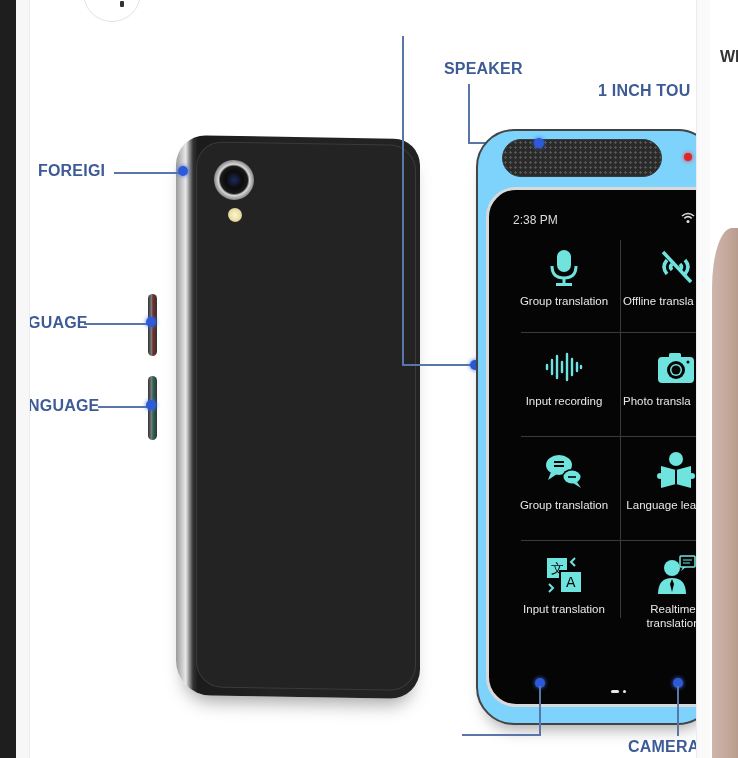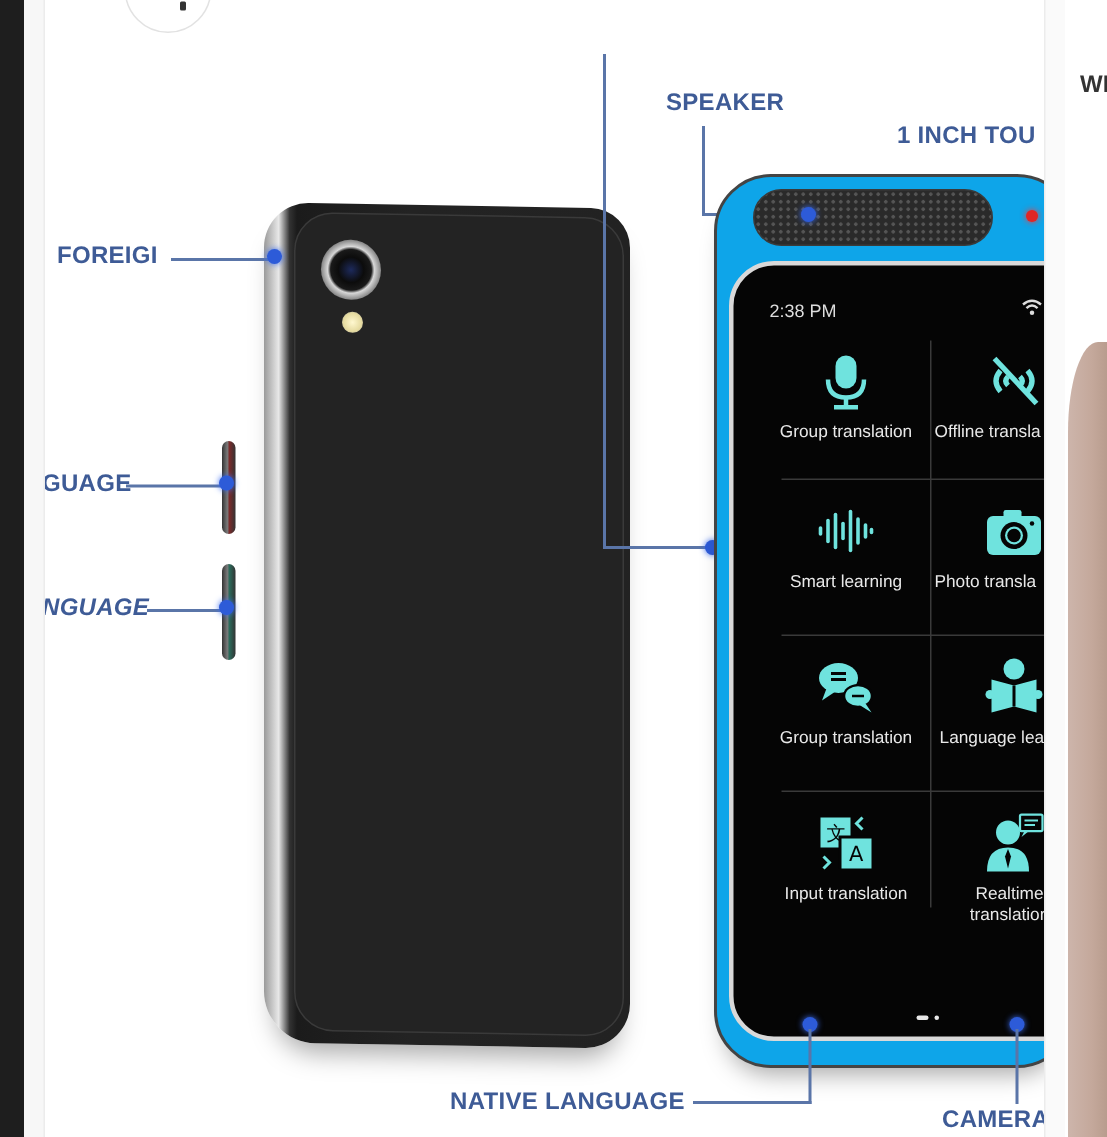--- a/index.html
+++ b/index.html
@@ -24,21 +24,21 @@
   .dot { position: absolute; width: 10px; height: 10px; border-radius: 50%; background: #2d5bd8; box-shadow: 0 0 4px #3a6cf0; }
 
   
   .back-phone { position: absolute; left: 146px; top: 137px; width: 244px; height: 560px; border-radius: 30px 26px 30px 34px; background: linear-gradient(90deg, #9a9a9a 0%, #e8e8e8 4%, #333 7%, #1b1b1b 9%, #232323 40%, #222 100%); box-shadow: 0 14px 18px -8px rgba(0,0,0,0.35); transform: skewY(1deg); }
   .back-phone .face { position: absolute; left: 20px; top: 6px; right: 4px; bottom: 8px; border-radius: 26px; background: #232323; border: 1px solid #3a3a3a; }
   .back-phone .cam { position: absolute; left: 38px; top: 24px; width: 40px; height: 40px; border-radius: 50%; background: radial-gradient(circle, #1d2a5c 0%, #0c0c0c 30%, #1a1a1a 48%, #d8d8d8 55%, #888 70%, #eee 80%, #333 100%); }
   .back-phone .flash { position: absolute; left: 52px; top: 72px; width: 14px; height: 14px; border-radius: 50%; background: radial-gradient(circle, #fff8d0 0%, #e6dba0 60%, #999 100%); }
   .side-btn { position: absolute; width: 9px; border-radius: 5px; background: linear-gradient(90deg, #333, #7a7a7a, #333); }
 
   
-  .front-phone { position: absolute; left: 476px; top: 116px; width: 240px; height: 596px; border-radius: 38px; background: #0ea5e9; border: 2px solid #444; box-shadow: 0 12px 16px -8px rgba(0,0,0,0.35); }
+  .front-phone { position: absolute; left: 476px; top: 129px; width: 240px; height: 596px; border-radius: 38px; background: #7dd3fc; border: 2px solid #444; box-shadow: 0 12px 16px -8px rgba(0,0,0,0.35); }
   .speaker { position: absolute; left: 24px; top: 8px; width: 160px; height: 38px; border-radius: 20px; background: radial-gradient(#555 1px, transparent 1.2px) 0 0 / 5px 5px, #2a2a2a; border: 1px solid #3a3a3a; }
   .red-led { position: absolute; left: 206px; top: 22px; width: 8px; height: 8px; border-radius: 50%; background: #e02525; box-shadow: 0 0 4px #ff3333; }
   .screen-frame { position: absolute; left: 8px; top: 56px; width: 240px; height: 520px; border-radius: 30px; border: 3px solid #d9d9d9; background: #050505; overflow: hidden; }
   .screen { position: absolute; left: 6px; top: 0; width: 240px; height: 520px; color: #e6e6e6; }
   .status-time { position: absolute; left: 18px; top: 23px; font-size: 12px; color: #ddd; }
   .wifi-icon { position: absolute; left: 186px; top: 22px; width: 14px; height: 12px; }
   .grid { position: absolute; left: 14px; top: 46px; width: 240px; }
   .tile { position: absolute; width: 110px; height: 102px; text-align: center; }
   .tile .ico { position: absolute; left: 34px; top: 10px; width: 42px; height: 42px; }
   .tile .txt { position: absolute; left: -6px; top: 58px; width: 122px; font-size: 11.5px; line-height: 14px; color: #e8e8e8; }
@@ -67,21 +67,21 @@
   <div class="side-btn" style="left:118px;top:376px;height:64px;background:linear-gradient(90deg,#333,#7a7a7a 40%,#2a6a5a 55%,#333);"></div>
 
   <div class="label" style="left:8px;top:162px;">FOREIGI</div>
   <div class="line" style="left:84px;top:172px;width:70px;height:2px;"></div>
   <div class="dot" style="left:148px;top:166px;"></div>
 
   <div class="label" style="left:-2px;top:314px;">GUAGE</div>
   <div class="line" style="left:54px;top:323px;width:68px;height:2px;"></div>
   <div class="dot" style="left:116px;top:317px;"></div>
 
-  <div class="label" style="left:-2px;top:397px;font-style:italic;">NGUAGE</div>
+  <div class="label" style="left:-2px;top:397px;">NGUAGE</div>
   <div class="line" style="left:68px;top:406px;width:54px;height:2px;"></div>
   <div class="dot" style="left:116px;top:400px;"></div>
 
   <div class="line" style="left:372px;top:36px;width:2px;height:330px;"></div>
   <div class="line" style="left:372px;top:364px;width:72px;height:2px;"></div>
   <div class="dot" style="left:440px;top:360px;"></div>
 
   <div class="label" style="left:414px;top:60px;">SPEAKER</div>
   <div class="line" style="left:438px;top:84px;width:2px;height:60px;"></div>
   <div class="line" style="left:438px;top:142px;width:66px;height:2px;"></div>
@@ -133,21 +133,21 @@
                 <line x1="4" y1="19" x2="4" y2="23"></line>
                 <line x1="9" y1="14" x2="9" y2="28"></line>
                 <line x1="14" y1="10" x2="14" y2="32"></line>
                 <line x1="19" y1="16" x2="19" y2="26"></line>
                 <line x1="24" y1="8" x2="24" y2="34"></line>
                 <line x1="29" y1="13" x2="29" y2="29"></line>
                 <line x1="34" y1="17" x2="34" y2="25"></line>
                 <line x1="38" y1="20" x2="38" y2="22"></line>
               </g>
             </svg>
-            <div class="txt">Smart learning</div>
+            <div class="txt">Input recording</div>
           </div>
 
           <div class="tile" style="left:112px;top:100px;">
             <svg class="ico" viewBox="0 0 42 42">
               <rect x="3" y="11" width="36" height="26" rx="4" fill="#6fe3de"></rect>
               <rect x="14" y="7" width="12" height="6" rx="1.5" fill="#6fe3de"></rect>
               <circle cx="21" cy="24" r="9" fill="#050505"></circle>
               <circle cx="21" cy="24" r="6" fill="#6fe3de"></circle>
               <circle cx="21" cy="24" r="4.5" fill="#050505"></circle>
               <circle cx="33" cy="16" r="1.5" fill="#050505"></circle>
@@ -214,21 +214,20 @@
 
       </div>
     </div>
   </div>
 
   <div class="dot" style="left:504px;top:138px;"></div>
 
   <div class="dot" style="left:505px;top:678px;"></div>
   <div class="line" style="left:509px;top:686px;width:2px;height:50px;"></div>
   <div class="line" style="left:432px;top:734px;width:79px;height:2px;"></div>
-  <div class="label" style="left:270px;top:726px;">NATIVE LANGUAGE</div>
 
   <div class="dot" style="left:643px;top:678px;"></div>
   <div class="line" style="left:647px;top:686px;width:2px;height:50px;"></div>
   <div class="label" style="left:598px;top:738px;">CAMERA</div>
 </div>
 
 <div class="next-gap"></div>
 <div class="next-slide">
   <div class="next-text">WI</div>
   <div class="hand"></div>

